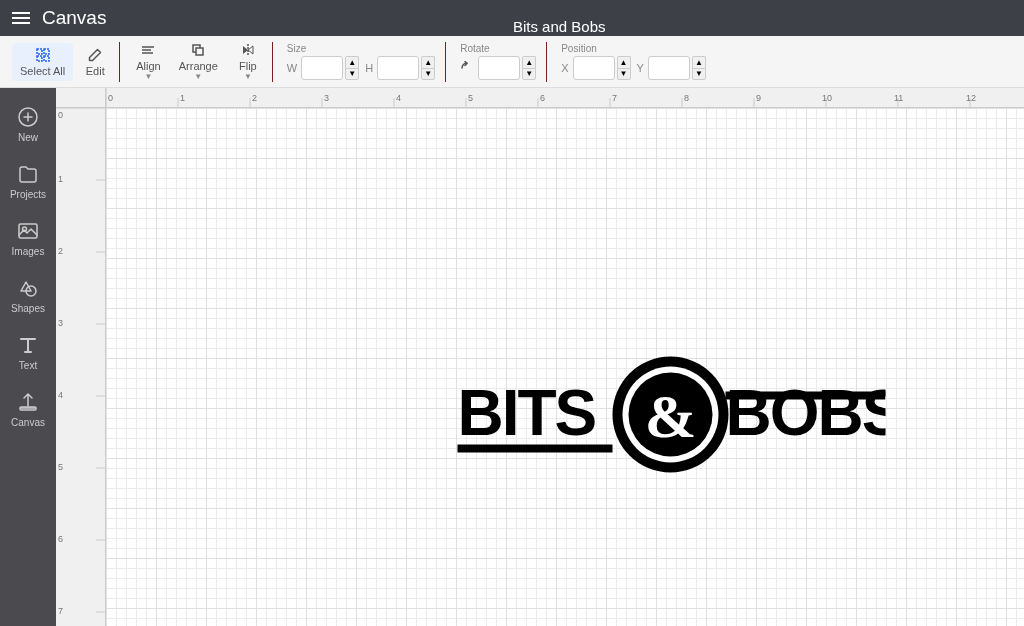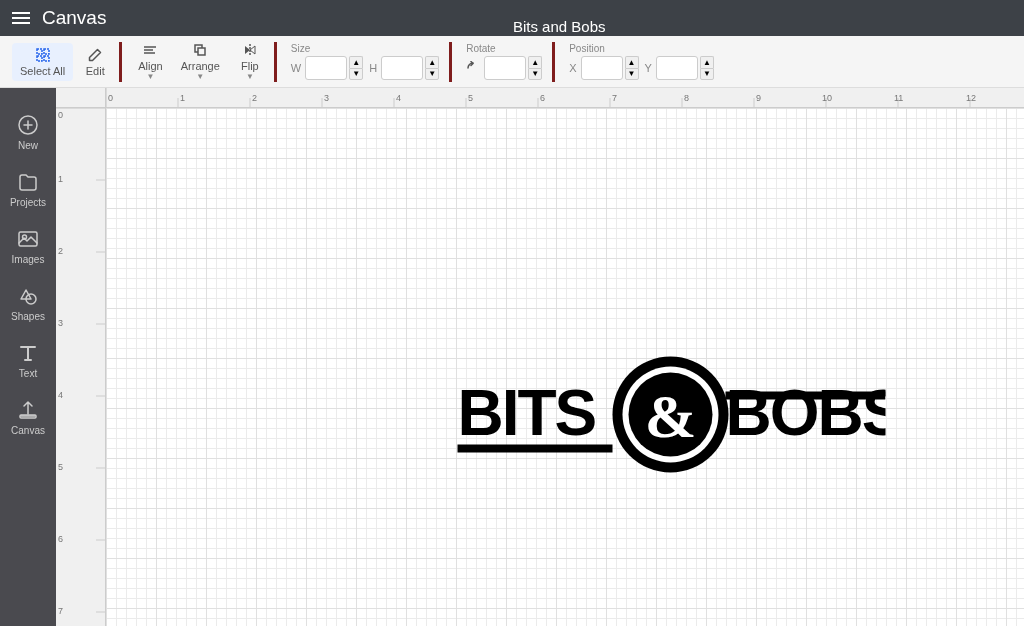--- a/index.html
+++ b/index.html
@@ -29,21 +29,21 @@
       align-items: center;
       padding: 0 8px;
       gap: 4px;
       flex-shrink: 0;
     }
     .toolbar-group {
       display: flex;
       align-items: center;
       gap: 2px;
       padding: 0 4px;
-      border-right: 3px solid #7f1d1d;
+      border-right: 1px solid #7f1d1d;
       height: 40px;
     }
     .toolbar-group:last-child { border-right: none; }
     .toolbar-btn {
       display: flex;
       flex-direction: column;
       align-items: center;
       justify-content: center;
       padding: 4px 8px;
       border-radius: 4px;
@@ -102,21 +102,21 @@
       overflow: hidden;
     }
 
     
     .sidebar {
       width: 56px;
       background: #4a4a4f;
       display: flex;
       flex-direction: column;
       align-items: center;
-      padding-top: 16px;
+      padding-top: 8px;
       gap: 0;
       flex-shrink: 0;
     }
     .sidebar-item {
       display: flex;
       flex-direction: column;
       align-items: center;
       justify-content: center;
       width: 100%;
       padding: 10px 0;

